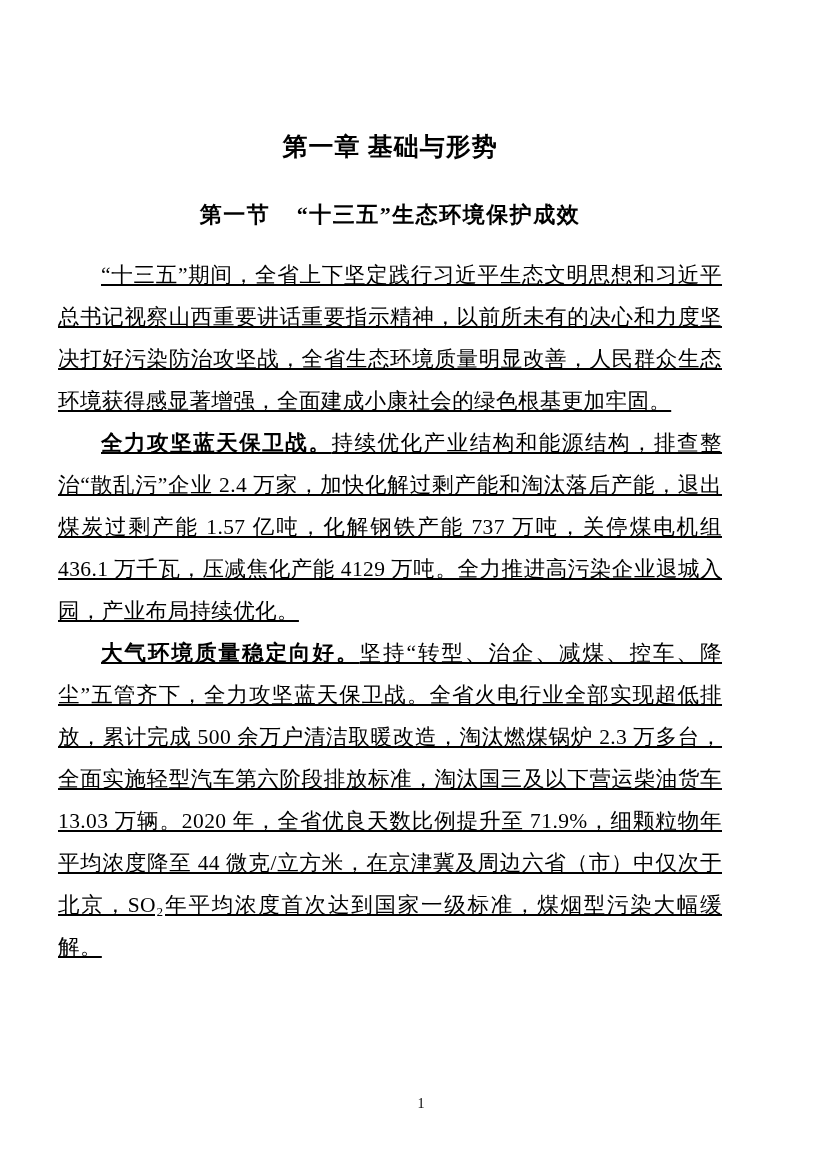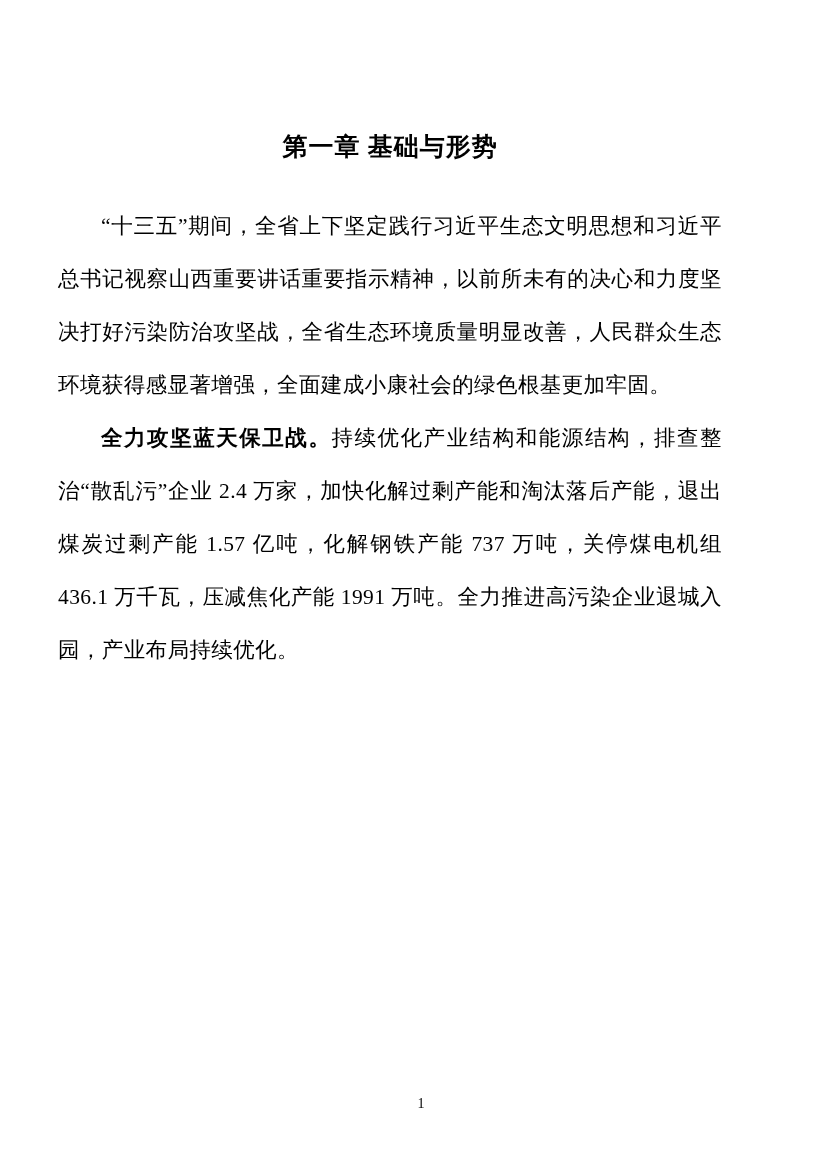--- a/index.html
+++ b/index.html
@@ -34,24 +34,25 @@
     font-weight: bold;
     letter-spacing: 1.5px;
     margin-bottom: 24px;
     white-space: nowrap;
   }
   .section-title .section-prefix {
     margin-right: 1.2em;
   }
   .body-para {
     font-size: 21.5px;
-    line-height: 53px;
+    line-height: 42px;
     text-align: justify;
     text-indent: 2em;
     letter-spacing: 0.4px;
+    text-decoration: underline;
   }
   .body-para b {
     font-weight: bold;
   }
   .page-number {
     position: absolute;
     bottom: 56px;
     left: 0;
     width: 100%;
     text-align: center;
@@ -59,22 +60,26 @@
     line-height: 18px;
   }
 </style>
 </head>
 <body>
 
 <div class="doc-page">
 
   <h1 class="chapter-title">第一章 基础与形势</h1>
 
+  <h2 class="section-title">
+    <span class="section-prefix">第一节</span><span>“十三五”生态环境保护成效</span>
+  </h2>
 
   <p class="body-para"><span>“十三五”期间，全省上下坚定践行习近平生态文明思想和习近平总书记视察山西重要讲话重要指示精神，以前所未有的决心和力度坚决打好污染防治攻坚战，全省生态环境质量明显改善，人民群众生态环境获得感显著增强，全面建成小康社会的绿色根基更加牢固。</span></p>
 
-  <p class="body-para"><b>全力攻坚蓝天保卫战。</b><span>持续优化产业结构和能源结构，排查整治“散乱污”企业 2.4 万家，加快化解过剩产能和淘汰落后产能，退出煤炭过剩产能 1.57 亿吨，化解钢铁产能 737 万吨，关停煤电机组 436.1 万千瓦，压减焦化产能 1991 万吨。全力推进高污染企业退城入园，产业布局持续优化。</span></p>
+  <p class="body-para"><b>全力攻坚蓝天保卫战。</b><span>持续优化产业结构和能源结构，排查整治“散乱污”企业 2.4 万家，加快化解过剩产能和淘汰落后产能，退出煤炭过剩产能 1.57 亿吨，化解钢铁产能 737 万吨，关停煤电机组 436.1 万千瓦，压减焦化产能 4129 万吨。全力推进高污染企业退城入园，产业布局持续优化。</span></p>
 
+  <p class="body-para"><b>大气环境质量稳定向好。</b><span>坚持“转型、治企、减煤、控车、降尘”五管齐下，全力攻坚蓝天保卫战。全省火电行业全部实现超低排放，累计完成 500 余万户清洁取暖改造，淘汰燃煤锅炉 2.3 万多台，全面实施轻型汽车第六阶段排放标准，淘汰国三及以下营运柴油货车 13.03 万辆。2020 年，全省优良天数比例提升至 71.9%，细颗粒物年平均浓度降至 44 微克/立方米，在京津冀及周边六省（市）中仅次于北京，SO₂年平均浓度首次达到国家一级标准，煤烟型污染大幅缓解。</span></p>
 
 
   <div class="page-number">1</div>
 
 </div>
 
 </body></html>

